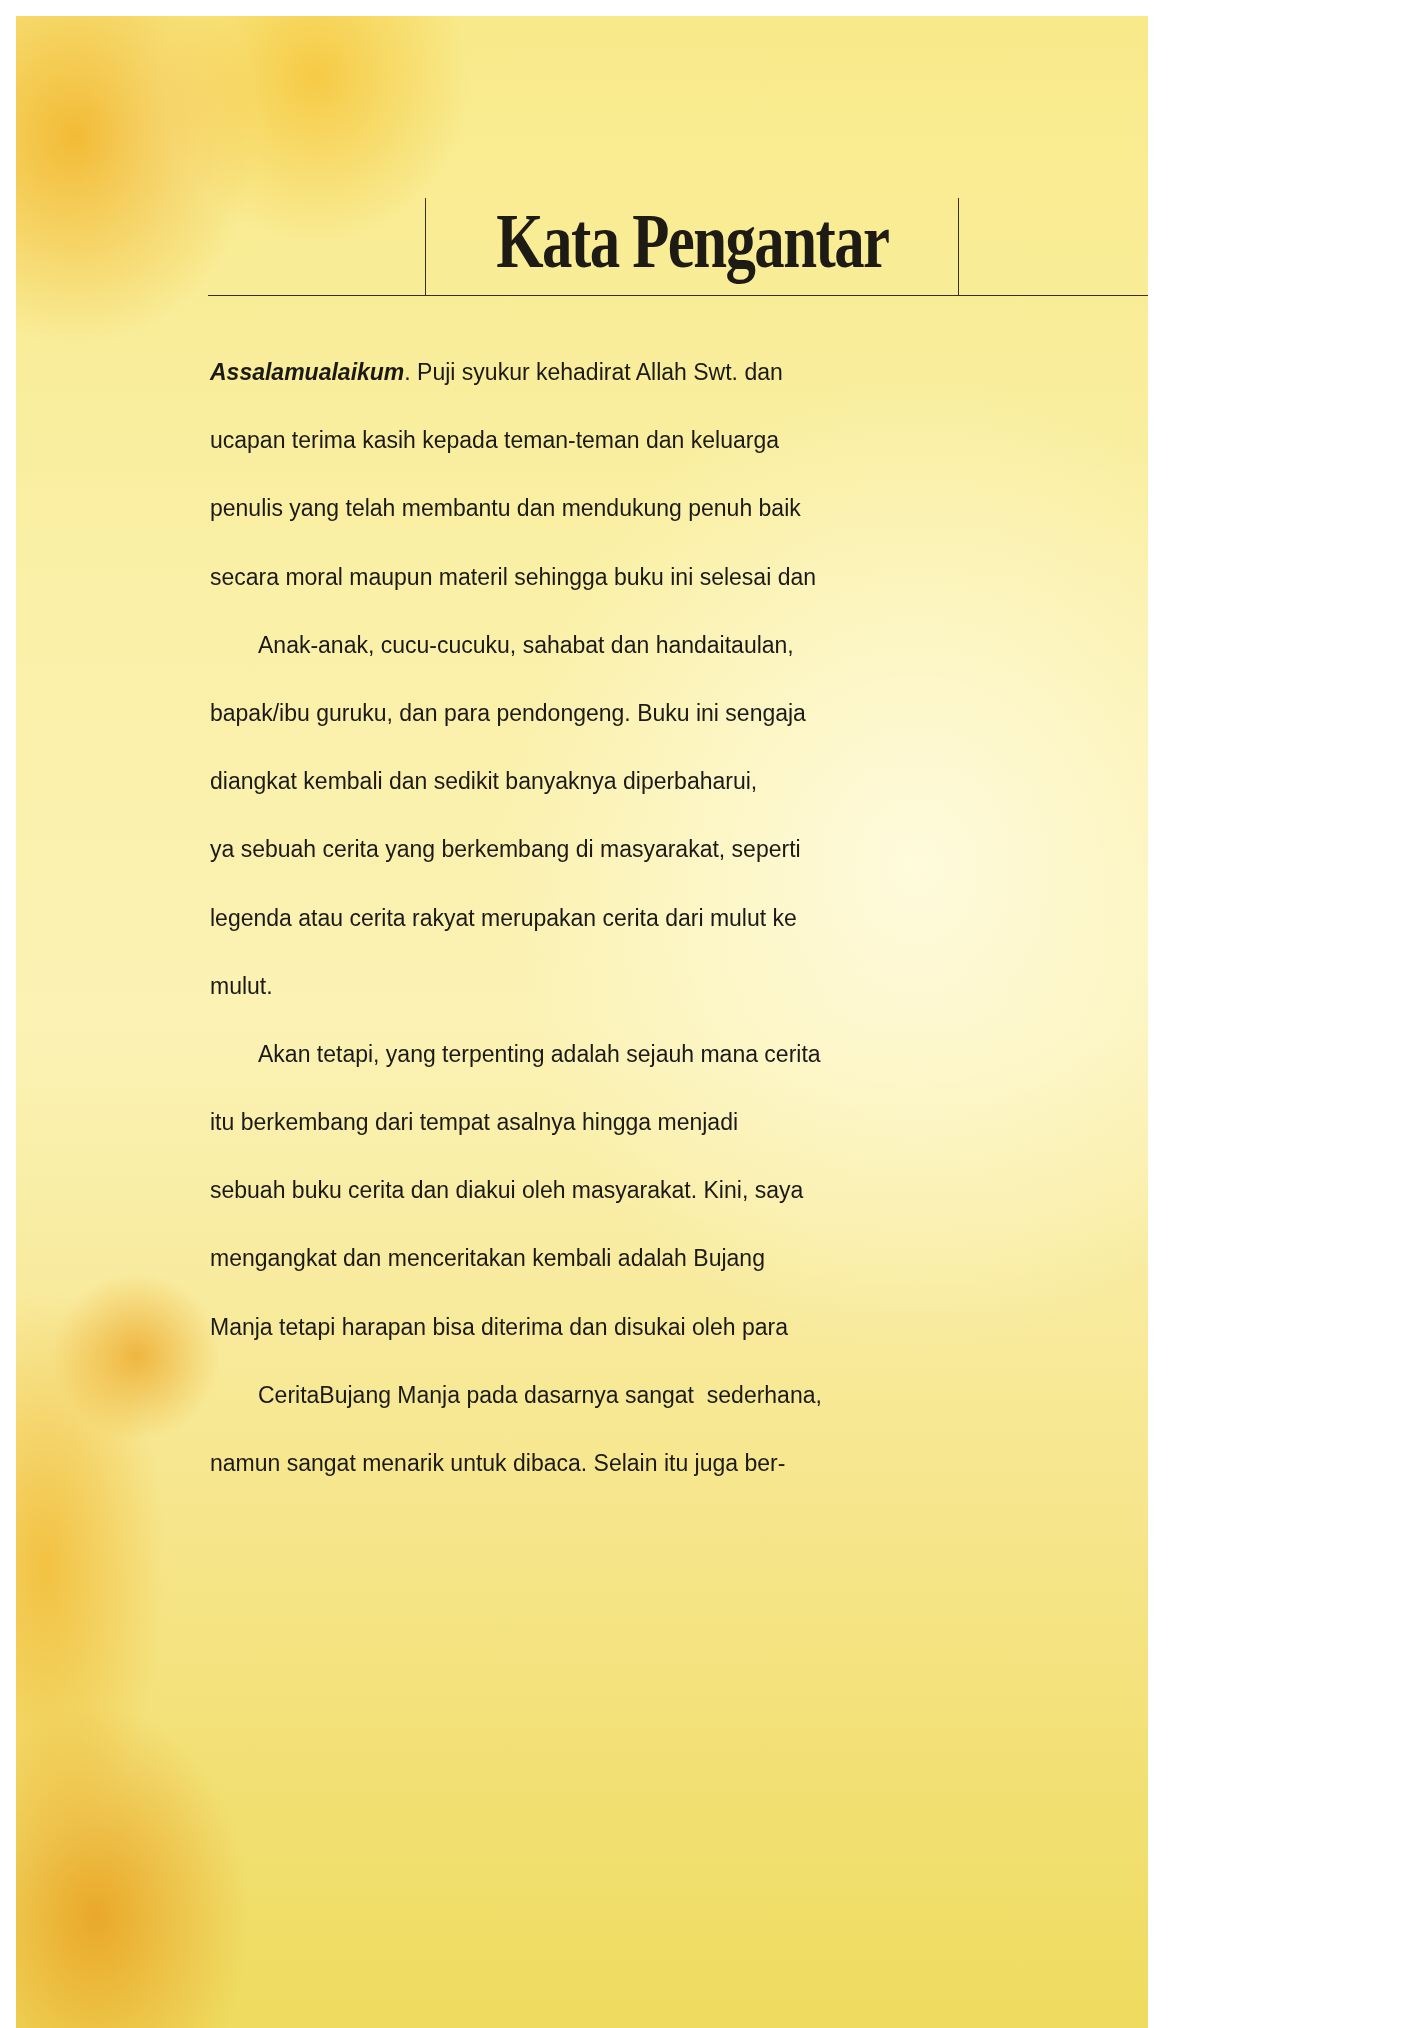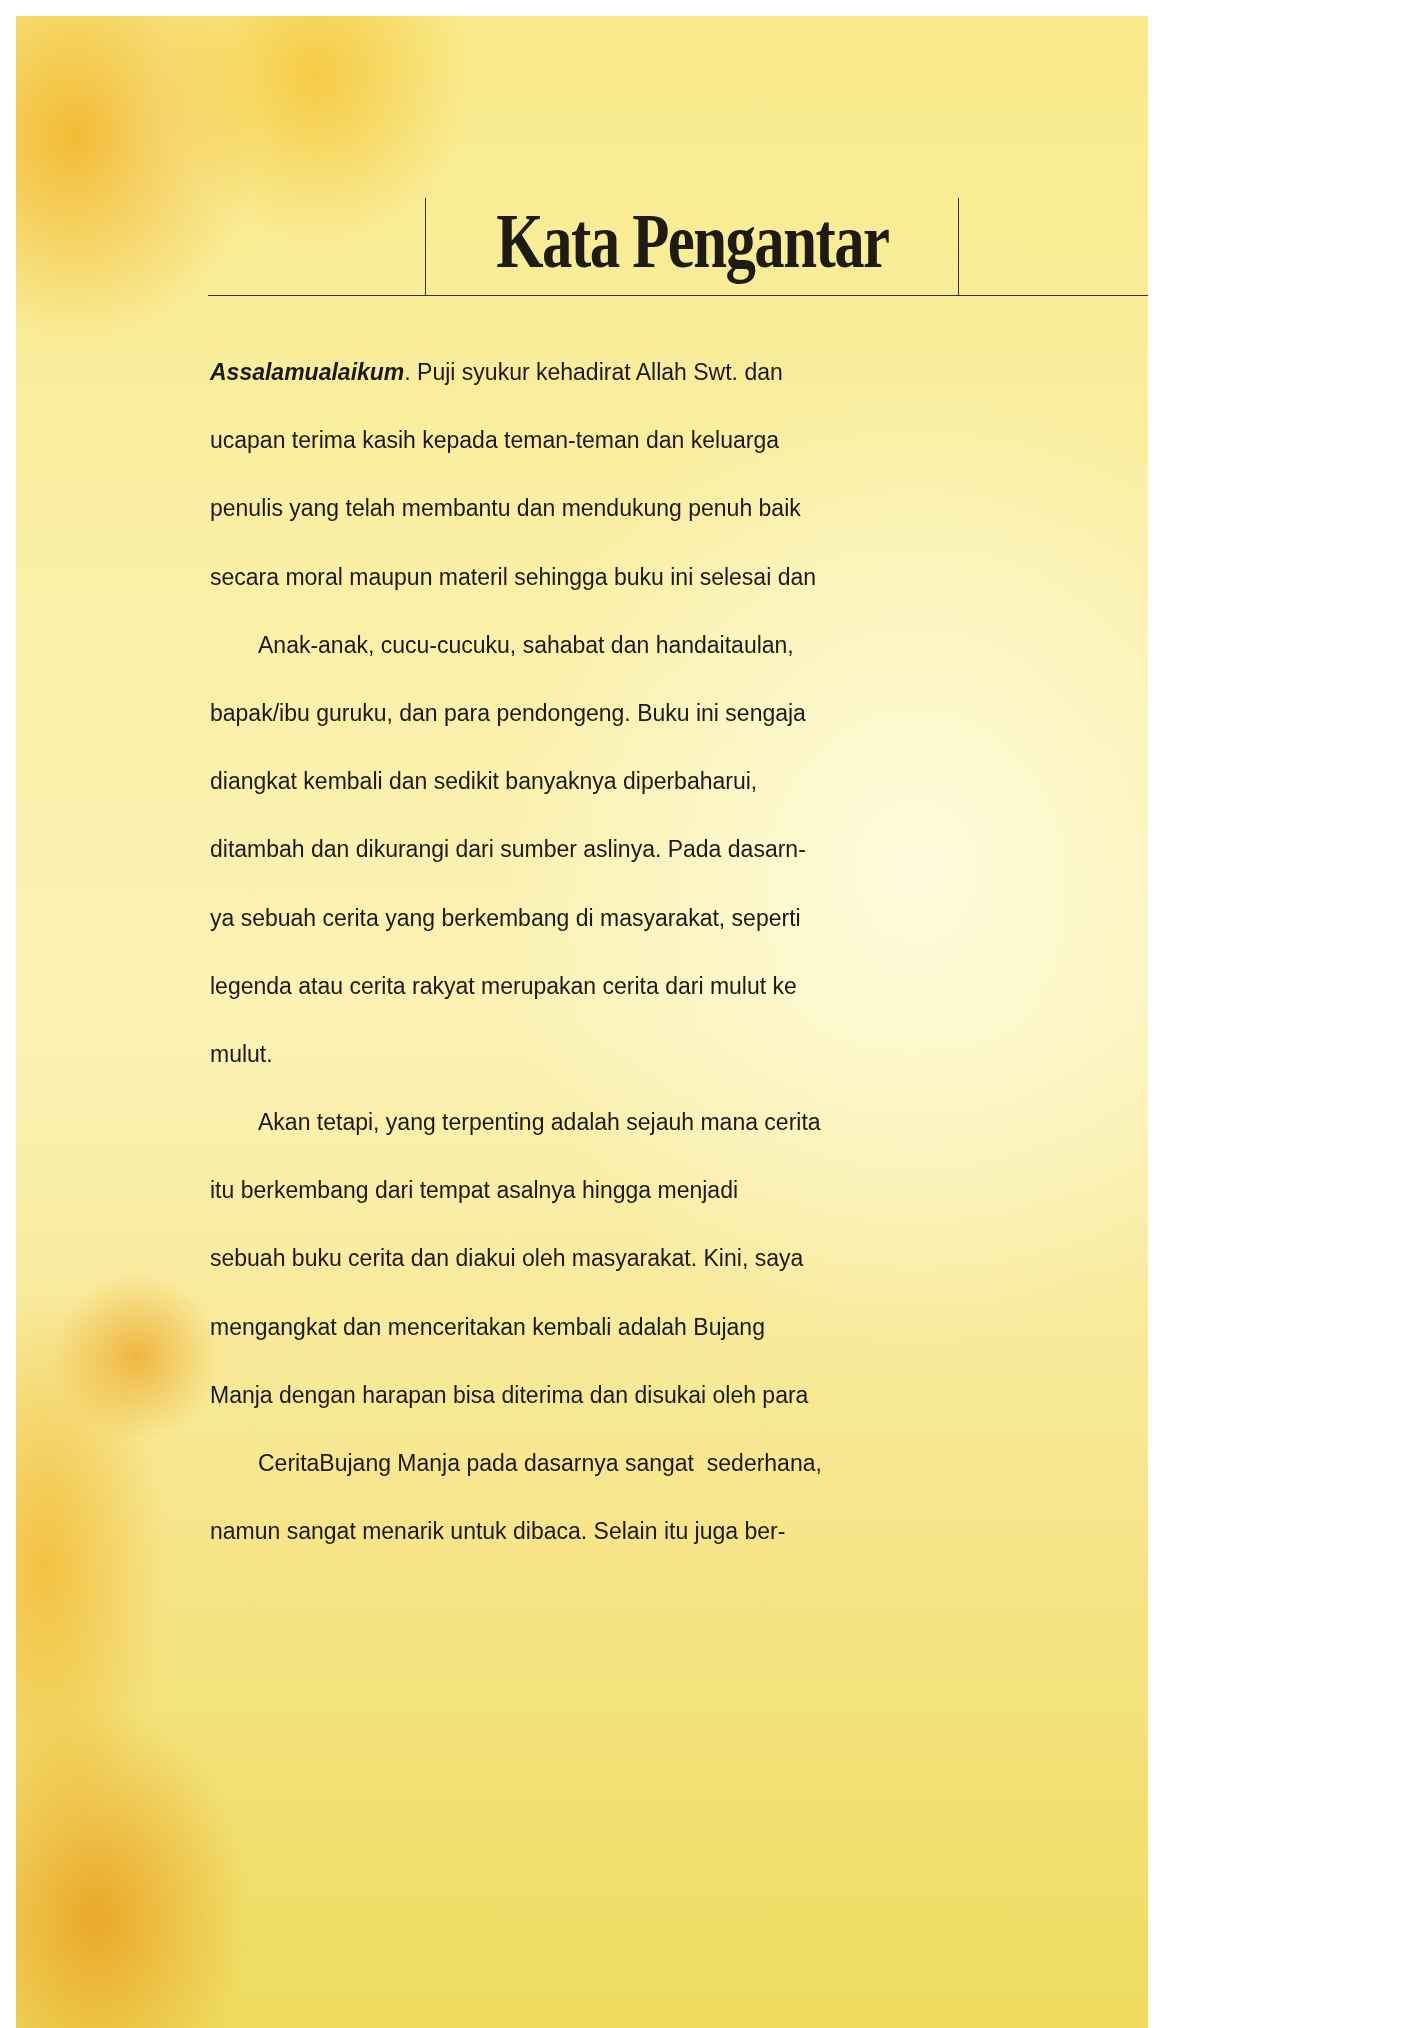--- a/index.html
+++ b/index.html
@@ -120,29 +120,28 @@
   <div class="title-rule"></div>
 
   <div class="body-text">
     <span class="line"><span class="greeting">Assalamualaikum</span><span>. Puji syukur kehadirat Allah Swt. dan</span></span>
     <span class="line">ucapan terima kasih kepada teman-teman dan keluarga</span>
     <span class="line">penulis yang telah membantu dan mendukung penuh baik</span>
     <span class="line">secara moral maupun materil sehingga buku ini selesai dan</span>
     <span class="line indent">Anak-anak, cucu-cucuku, sahabat dan handaitaulan,</span>
     <span class="line">bapak/ibu guruku, dan para pendongeng. Buku ini sengaja</span>
     <span class="line">diangkat kembali dan sedikit banyaknya diperbaharui,</span>
-    <span class="line">ditambah dan dikurangi dari sumber aslinya. Pada dasarn-</span>
     <span class="line">ya sebuah cerita yang berkembang di masyarakat, seperti</span>
     <span class="line">legenda atau cerita rakyat merupakan cerita dari mulut ke</span>
     <span class="line">mulut.</span>
     <span class="line indent">Akan tetapi, yang terpenting adalah sejauh mana cerita</span>
     <span class="line">itu berkembang dari tempat asalnya hingga menjadi</span>
     <span class="line">sebuah buku cerita dan diakui oleh masyarakat. Kini, saya</span>
     <span class="line">mengangkat dan menceritakan kembali adalah Bujang</span>
-    <span class="line">Manja dengan harapan bisa diterima dan disukai oleh para</span>
+    <span class="line">Manja tetapi harapan bisa diterima dan disukai oleh para</span>
     <span class="line indent">CeritaBujang Manja pada dasarnya sangat  sederhana,</span>
     <span class="line">namun sangat menarik untuk dibaca. Selain itu juga ber-</span>
   </div>
 
   <div class="page-number">
     <span>v</span>
   </div>
 
 </div>
 

